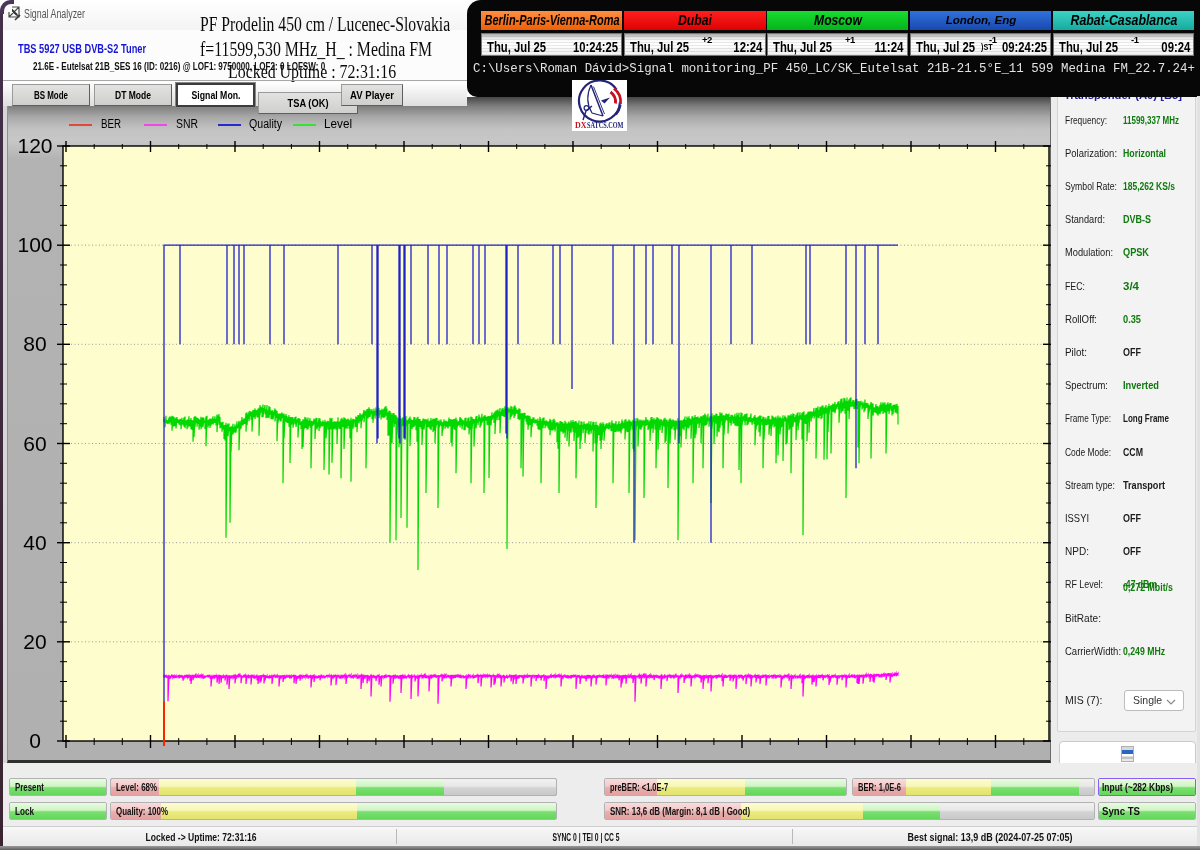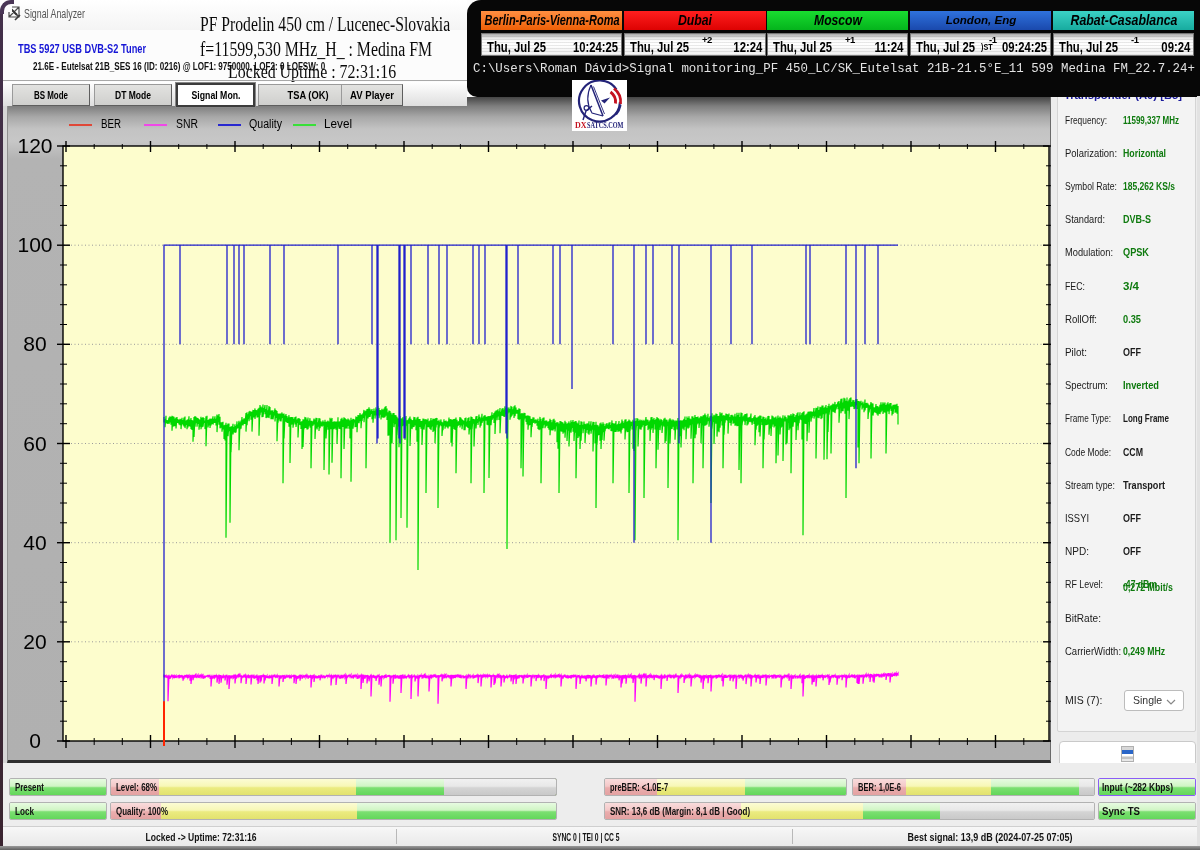--- a/index.html
+++ b/index.html
@@ -46,21 +46,21 @@
 <div class="abs" style="left:3px;top:82px;width:464px;height:24px;background:linear-gradient(180deg,#ffffff,#dedede);z-index:9"></div>
 <div class="abs tabbtn" style="left:12px;top:84px;width:78px;">
     <span class="fitc" id="tb1" style="transform:translateX(-50%) scaleX(0.723)">BS Mode</span>
   </div>
 <div class="abs tabbtn" style="left:94px;top:84px;width:78px;">
     <span class="fitc" id="tb2" style="transform:translateX(-50%) scaleX(0.775)">DT Mode</span>
   </div>
 <div class="abs tabbtn active" style="left:176px;top:83px;width:79px;">
     <span class="fitc" id="tb3" style="transform:translateX(-50%) scaleX(0.793)">Signal Mon.</span>
   </div>
-<div class="abs tabbtn" style="left:258px;top:84px;width:100px;">
+<div class="abs tabbtn" style="left:258px;top:92px;width:100px;">
     <span class="fitc" id="tb4" style="transform:translateX(-50%) scaleX(0.845)">TSA (OK)</span>
   </div>
 <div class="abs tabbtn" style="left:341px;top:84px;width:62px;">
     <span class="fitc" id="tb5" style="transform:translateX(-50%) scaleX(0.870)">AV Player</span>
   </div>
 
 <div class="abs" style="left:7px;top:97px;width:1044px;height:666px;
   background:linear-gradient(180deg,#454545 0px,#7d7d7d 9px,#a8a8a8 20px,#c3c3c3 32px,#c7c7c7 44px,#b3b3b3 62px,#b0b0b0 100%);
   border-left:1px solid #909090;border-right:1px solid #6a6a6a;border-bottom:3px solid #2e2e2e;">
 <svg width="1044" height="666" viewBox="0 0 1044 666" style="position:absolute;left:0;top:0">

